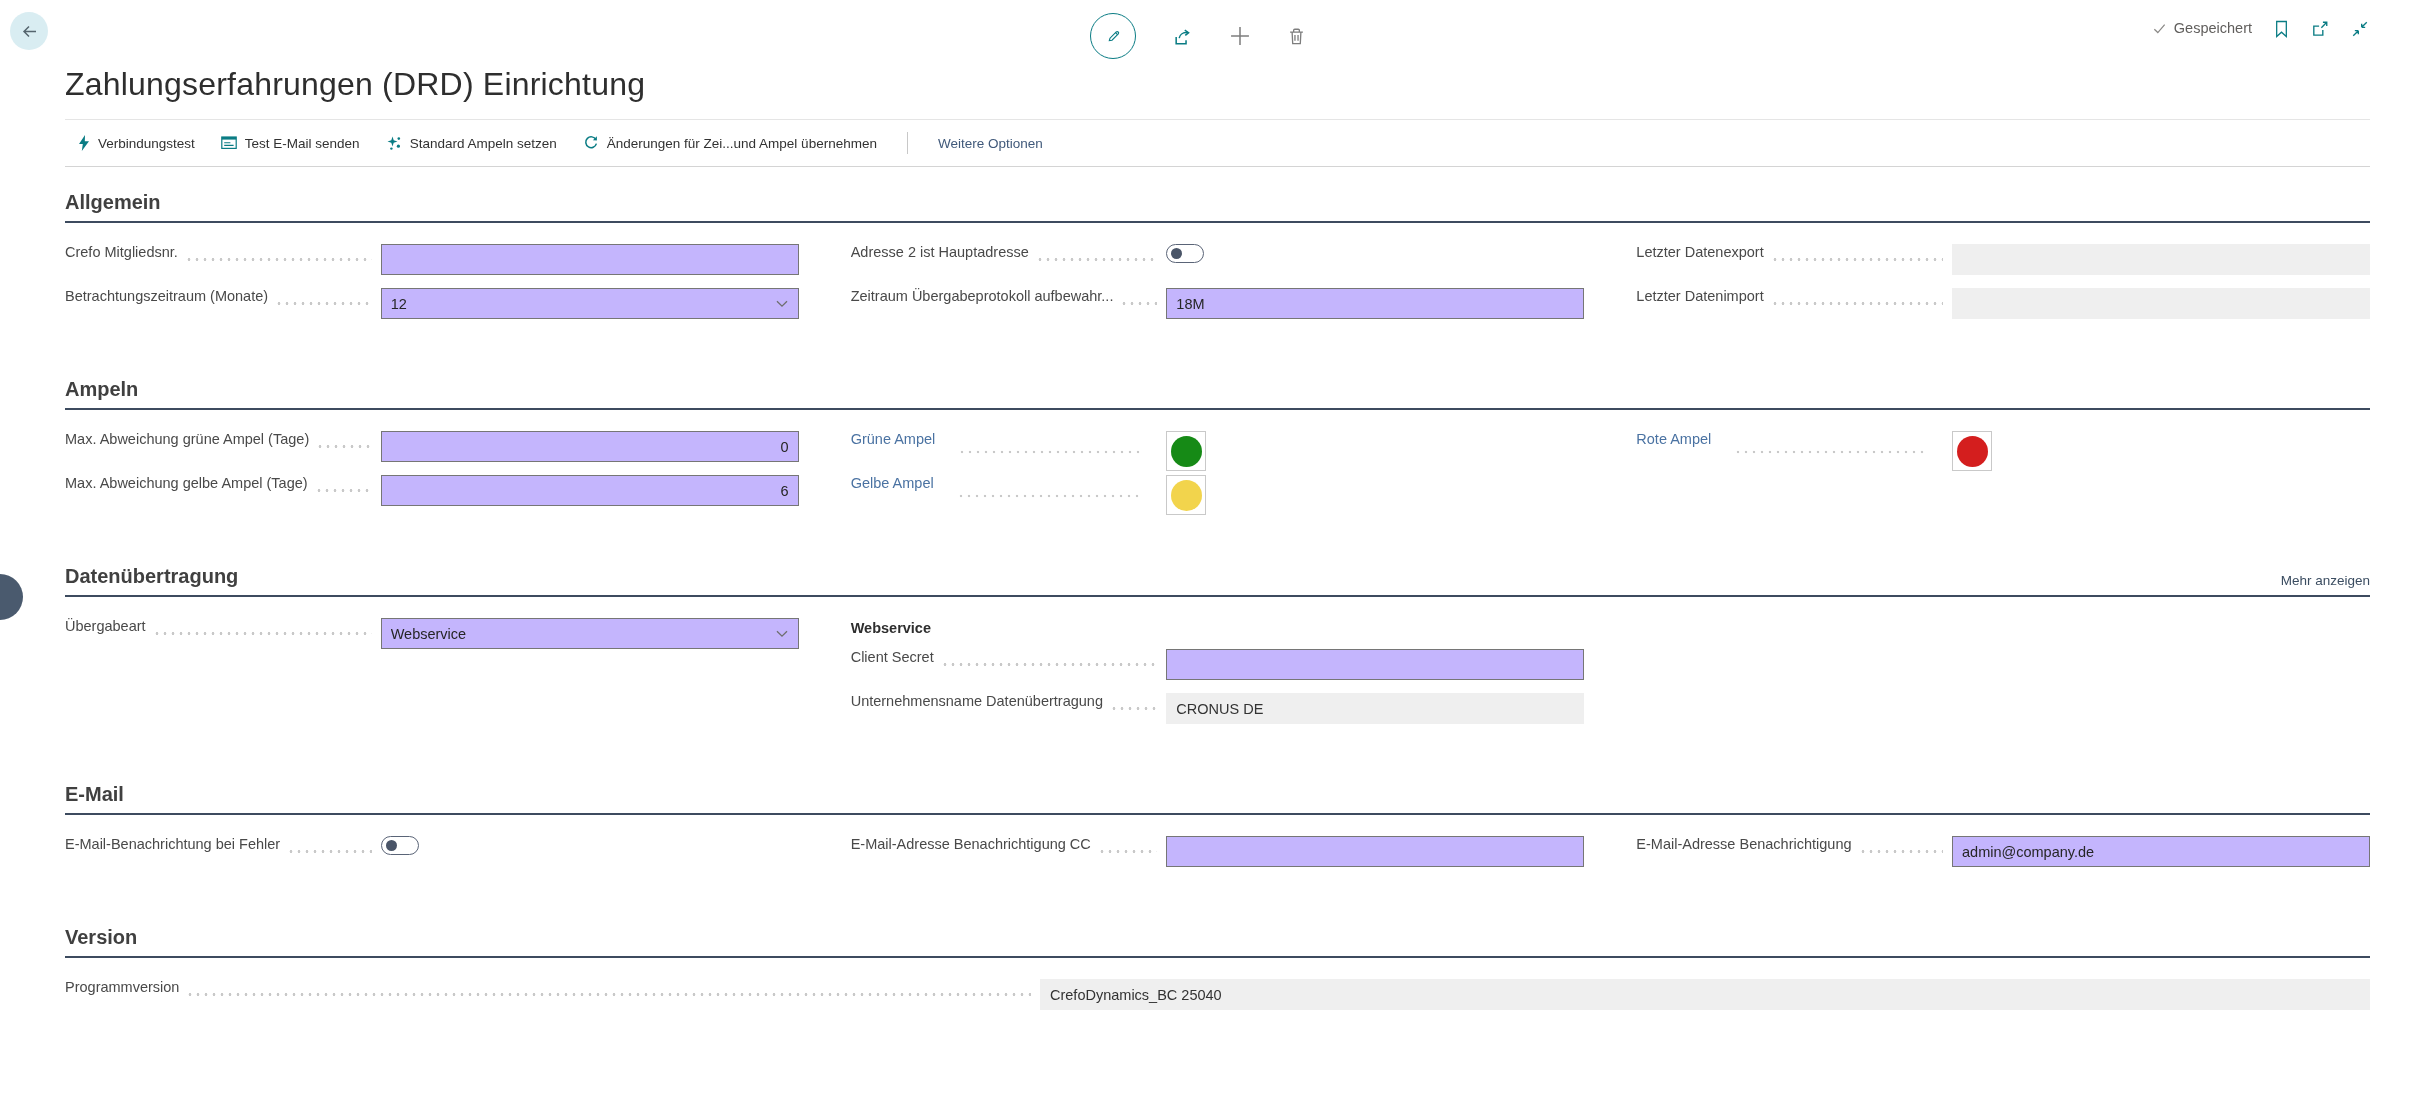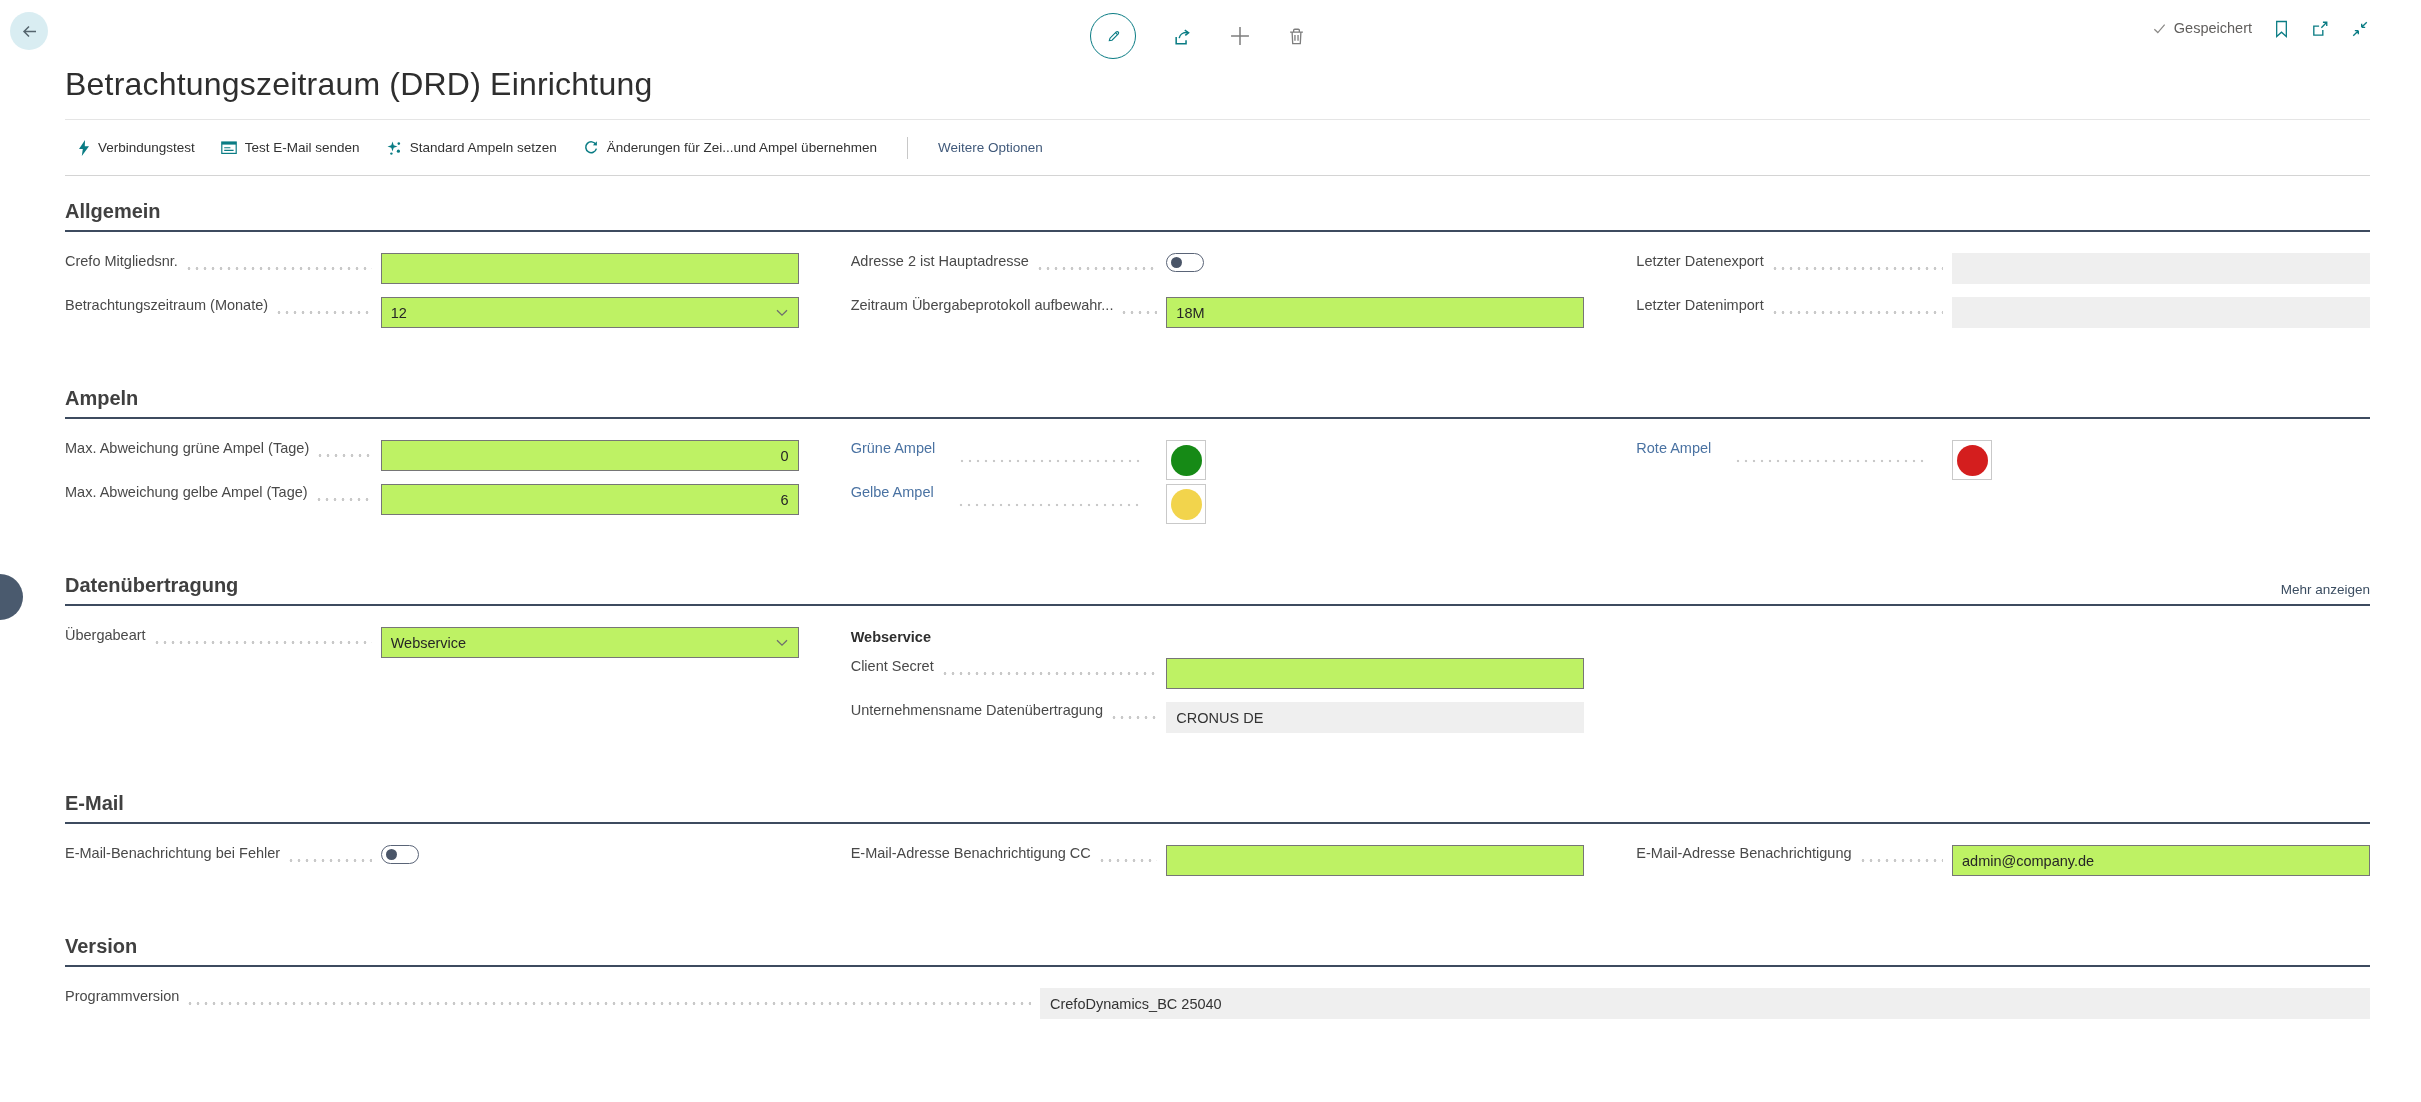--- a/index.html
+++ b/index.html
@@ -18,21 +18,21 @@
   }
   .center-icons { position:absolute; left:1090px; top:13px; display:flex; align-items:center; gap:36px; }
   .iconbtn { background:none; border:none; padding:0; margin:0; cursor:pointer;
              display:flex; align-items:center; justify-content:center; }
   .edit-circle { width:46px; height:46px; border:1.4px solid #0a7c84; border-radius:50%; }
   .right-group { position:absolute; right:52px; top:20px; display:flex; align-items:flex-start; gap:22px; }
   .saved { display:flex; align-items:center; gap:7px; color:#605e5c; font-size:14.5px; }
   
   h1 { margin:6px 0 0 65px; font-size:32px; font-weight:300; color:#2e2e2e; letter-spacing:.2px; }
   .actionbar {
-    margin:16px 51px 0 65px; height:57px;
+    margin:16px 51px 0 65px; height:48px;
     border-top:1px solid #e5e5e5; border-bottom:1px solid #d4d4d4;
     display:flex; align-items:center; gap:26px; padding-left:13px; font-size:13.5px;
   }
   .action { display:flex; align-items:center; gap:8px; color:#323232; cursor:pointer; white-space:nowrap; }
   .divider { width:1px; height:22px; background:#c8c8c8; margin-left:4px; }
   .more-options { color:#40597a; margin-left:4px; cursor:pointer; }
   
   main { padding:0 51px 0 65px; }
   section { margin-top:46px; }
   section.first { margin-top:24px; }
@@ -46,21 +46,21 @@
   .flabel { font-size:14.5px; color:#494949; white-space:nowrap; overflow:hidden; flex:0 1 auto; }
   .flabel.linklike { color:#4a72a2; }
   .dots {
     flex:1 1 10px; min-width:10px; align-self:stretch; margin:0 9px 0 7px;
     background-image:radial-gradient(circle,#c9c9c9 1.2px,transparent 1.6px);
     background-size:8px 100%; background-repeat:repeat-x; background-position:left center;
   }
   .control { flex:0 0 418px; position:relative; }
   .control-wide { flex:0 0 1330px; position:relative; }
   .tinput {
-    width:100%; height:31px; border:1px solid #767676; background:#bef264;
+    width:100%; height:31px; border:1px solid #767676; background:#c4b5fd;
     padding:0 9px; font-family:inherit; font-size:14.5px; color:#262626;
   }
   .tinput.gray, .tinput:disabled { background:#efefef; border-color:#efefef; color:#333; }
   .num { text-align:right; }
   .select .tinput { padding-right:32px; }
   .select .chev { position:absolute; right:11px; top:12px; pointer-events:none; }
   .toggle { width:38px; height:19px; border:1px solid #5a6477; border-radius:10px;
             background:#fff; position:relative; cursor:pointer; }
   .knob { position:absolute; left:4px; top:3px; width:11px; height:11px; border-radius:50%; background:#4a5568; }
   .colorbox { width:40px; height:40px; border:1px solid #c9c9c9; background:#fff;
@@ -128,21 +128,21 @@
     </button>
     <button class="iconbtn">
       <svg width="18" height="18" viewBox="0 0 16 16">
         <path d="M14 2 L9.5 6.5 M9.5 6.5 H12.6 M9.5 6.5 V3.4" fill="none" stroke="#0a7c84" stroke-width="1.2"></path>
         <path d="M2 14 L6.5 9.5 M6.5 9.5 H3.4 M6.5 9.5 V12.6" fill="none" stroke="#0a7c84" stroke-width="1.2"></path>
       </svg>
     </button>
   </div>
 </header>
 
-<h1>Betrachtungszeitraum (DRD) Einrichtung</h1>
+<h1>Zahlungserfahrungen (DRD) Einrichtung</h1>
 
 <div class="actionbar">
   <div class="action">
     <svg width="12" height="16" viewBox="0 0 12 16">
       <polygon points="7,0 1,9 4.8,9 3.8,16 11,6.2 6.8,6.2" fill="#0a7c84"></polygon>
     </svg>
     <span>Verbindungstest</span>
   </div>
   <div class="action">
     <svg width="16" height="14" viewBox="0 0 16 14">

